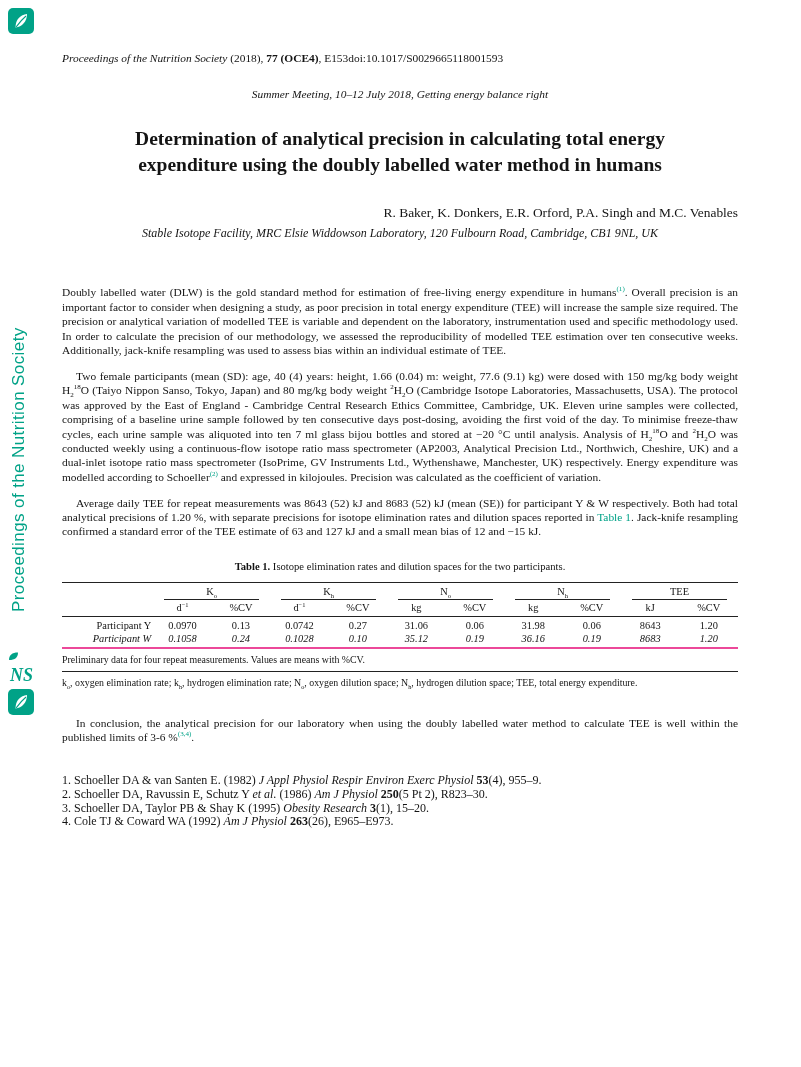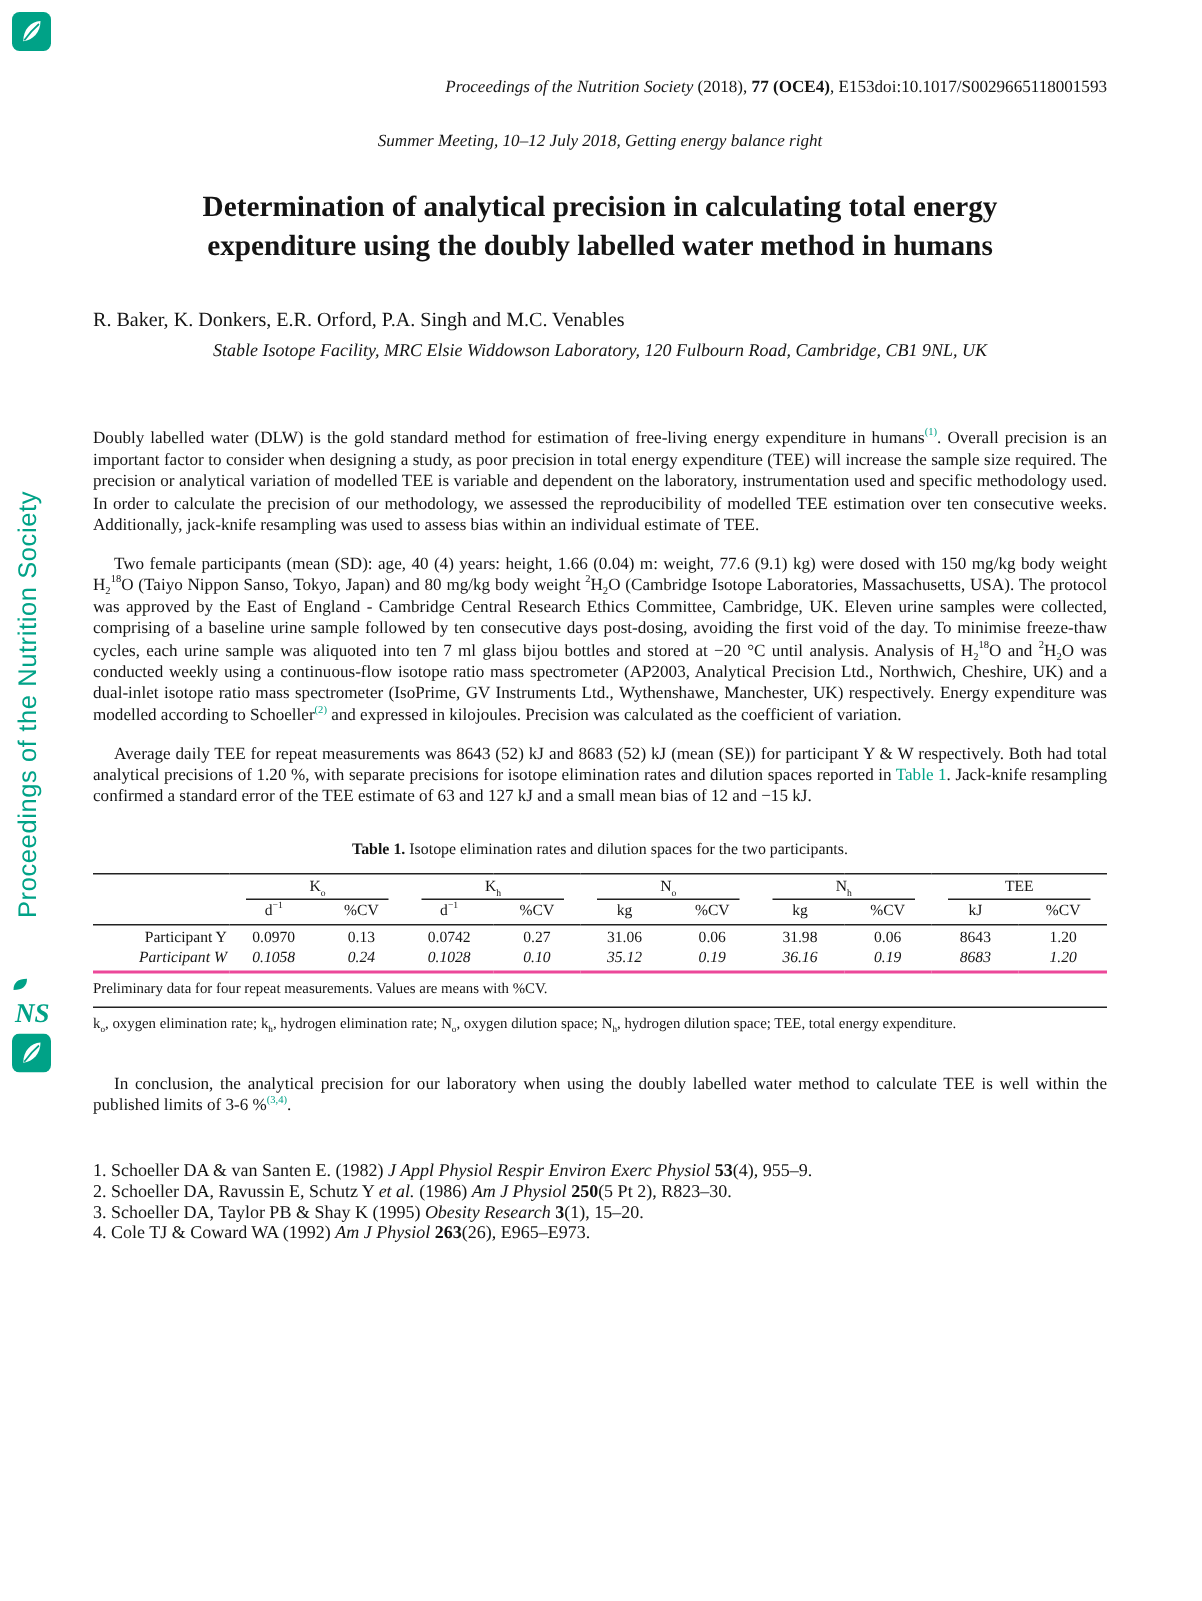--- a/index.html
+++ b/index.html
@@ -18,24 +18,24 @@
     font-family:"Liberation Sans", sans-serif;font-size:17px;letter-spacing:0.4px;
     color:var(--accent);text-align:center;white-space:nowrap;
   }
   .ns-group{position:absolute;left:8px;top:652px;display:flex;flex-direction:column;align-items:flex-start;gap:5px;}
   .ns-monogram{
     font-family:"Liberation Serif", serif;font-style:italic;font-weight:bold;
     font-size:18px;color:var(--accent);line-height:1;padding-left:2px;
   }
   
   .main{position:absolute;left:62px;top:0;width:676px;}
-  .header-row{display:flex;justify-content:flex-end;margin-top:52px;font-size:11.4px;}
+  .header-row{display:flex;justify-content:flex-start;margin-top:52px;font-size:11.4px;}
   .meeting{text-align:center;font-style:italic;margin-top:24px;font-size:11.4px;}
   .title{text-align:center;font-weight:bold;font-size:19.5px;line-height:1.32;margin-top:26px;padding:0 26px;}
-  .authors{text-align:left;font-size:13.4px;margin-top:28px;}
+  .authors{text-align:right;font-size:13.4px;margin-top:28px;}
   .affiliation{text-align:center;font-style:italic;font-size:12px;margin-top:5px;}
   .abstract{margin-top:44px;}
   .body-p{font-size:11.4px;line-height:14.4px;text-align:justify;}
   .body-p.indent{text-indent:14px;}
   
   .table-block{margin-top:22px;}
   .table-caption{text-align:center;font-size:10.6px;margin-bottom:10px;}
   table{width:100%;border-collapse:collapse;table-layout:fixed;font-size:10.4px;border-top:1px solid #222;}
   th{font-weight:normal;padding:0;}
   td{padding:1px 2px;text-align:center;}

